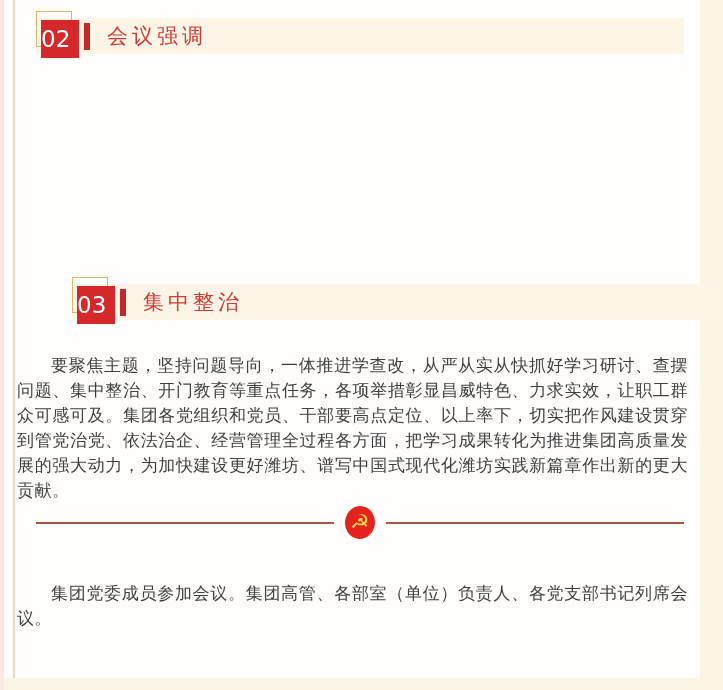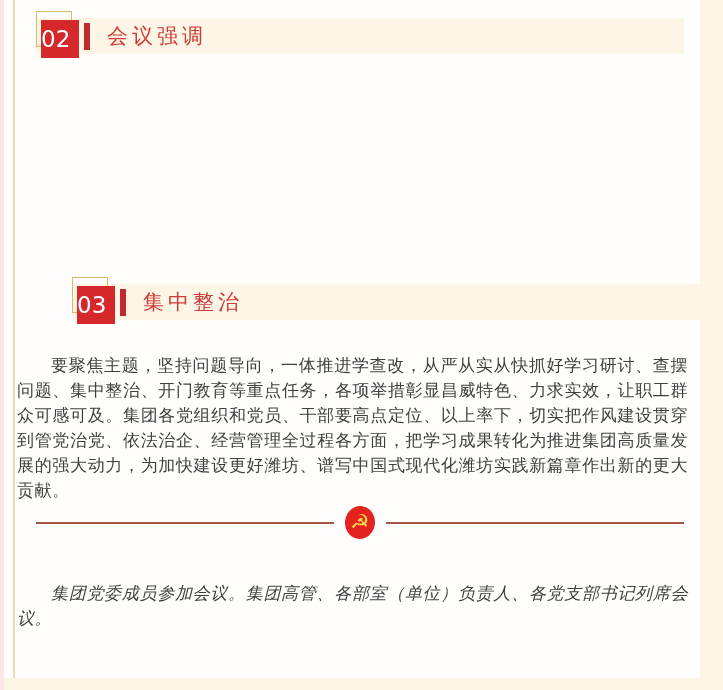--- a/index.html
+++ b/index.html
@@ -44,21 +44,21 @@
 
   
   .para{
     position:absolute;left:17px;width:671px;
     font-size:17px;line-height:25px;letter-spacing:0.5px;
     color:#3f3f3f;text-align:justify;text-indent:2em;
     margin:0;
   }
   #para-02{top:68px;}
   #para-03{top:336px;margin-top:17px;}
-  #closing-para{top:581px;font-style:italic;}
+  #closing-para{top:581px;}
 
   
   .divider{
     position:absolute;left:36px;top:505px;width:648px;height:35px;
     display:flex;align-items:center;
   }
   .divider .dline{flex:1;height:0;border-top:2px solid #a85743;}
   .divider .emblem{
     width:30px;height:33px;margin:0 11px;flex:0 0 auto;
     background:#e5231e;border-radius:50%;

